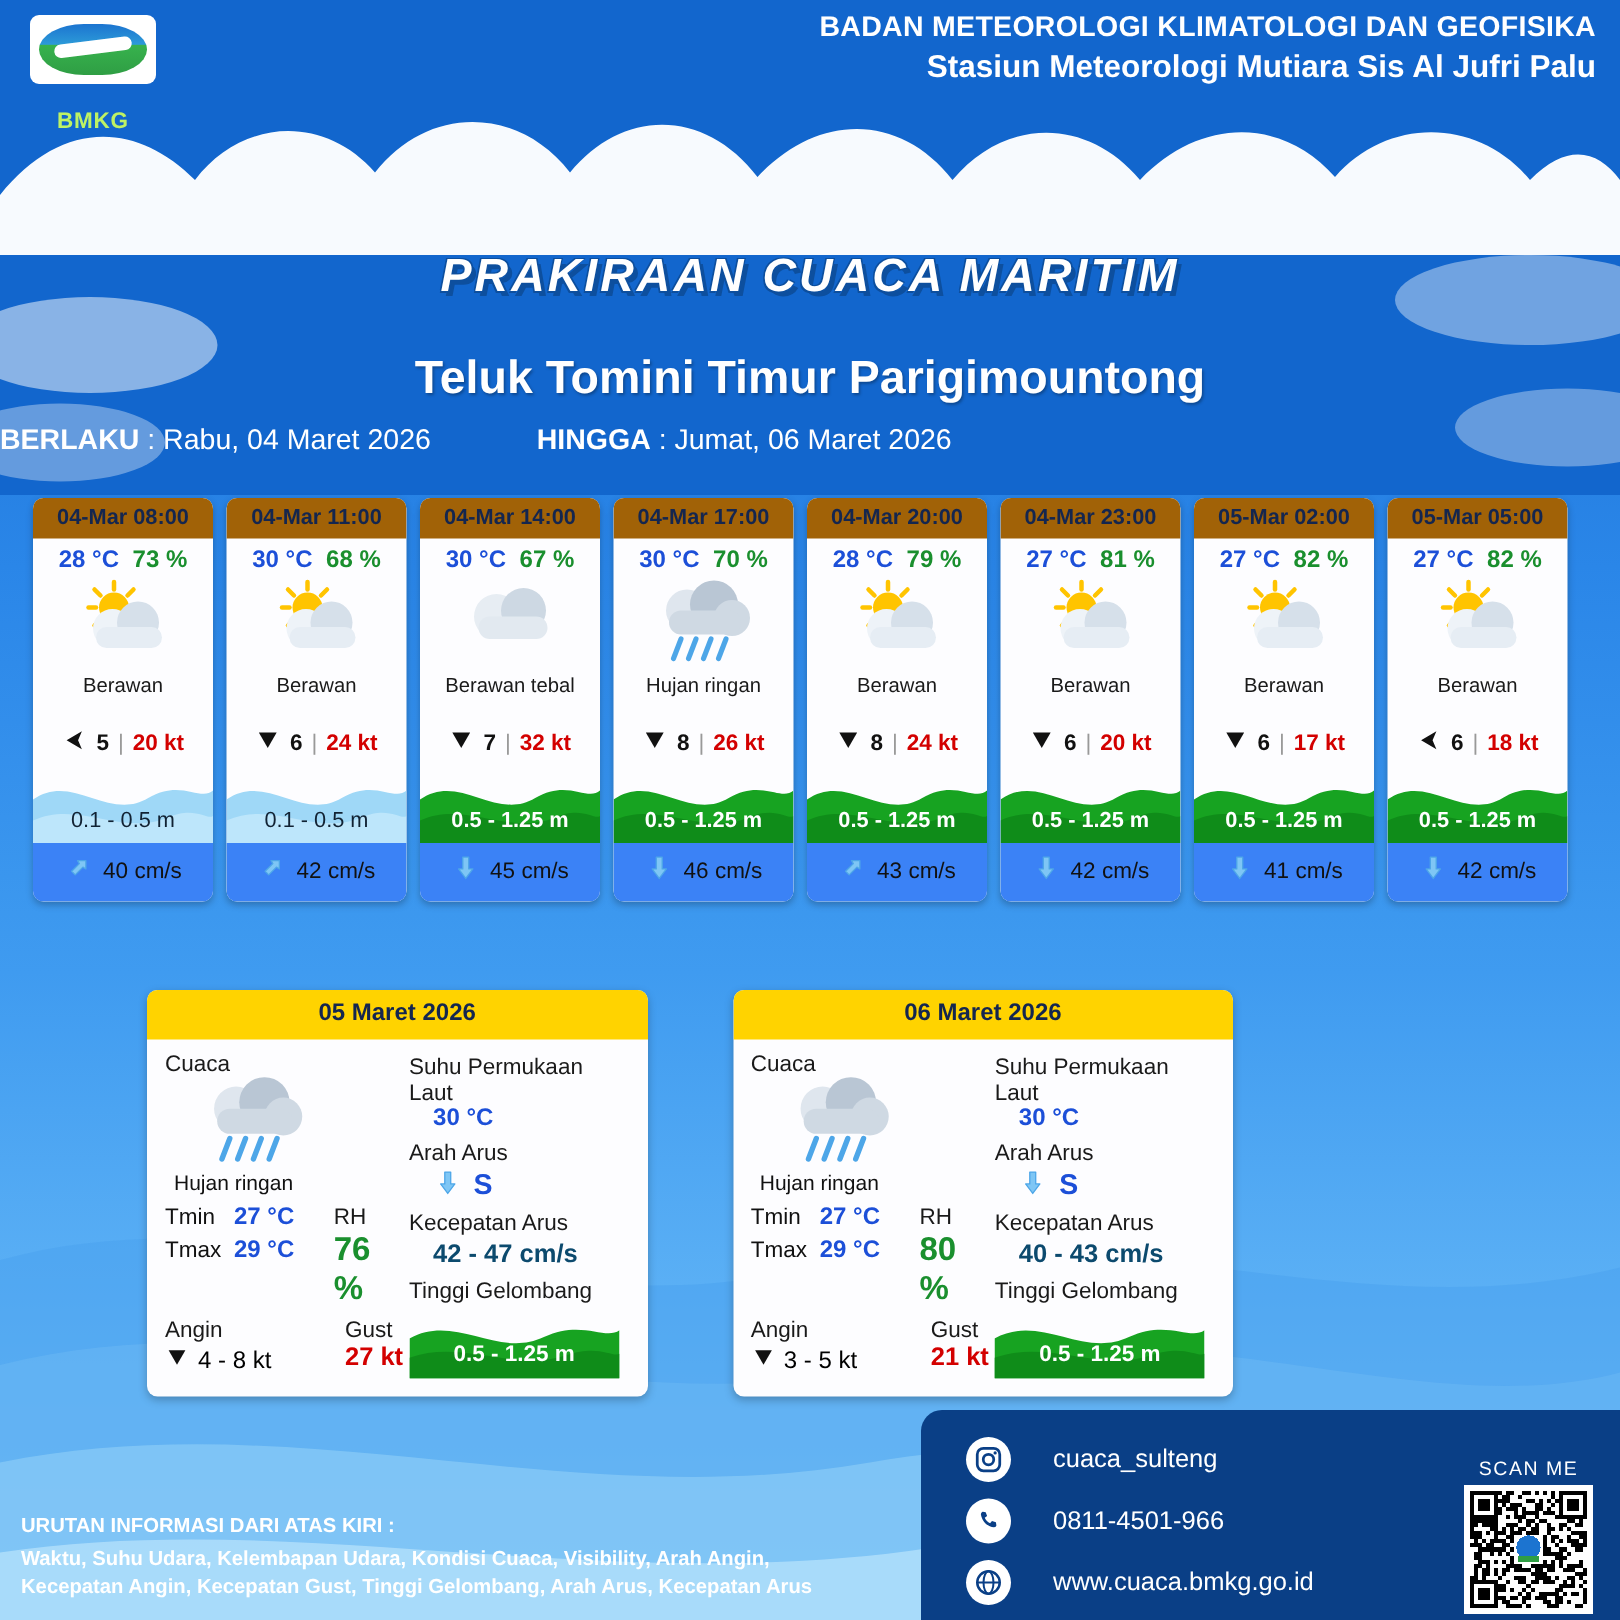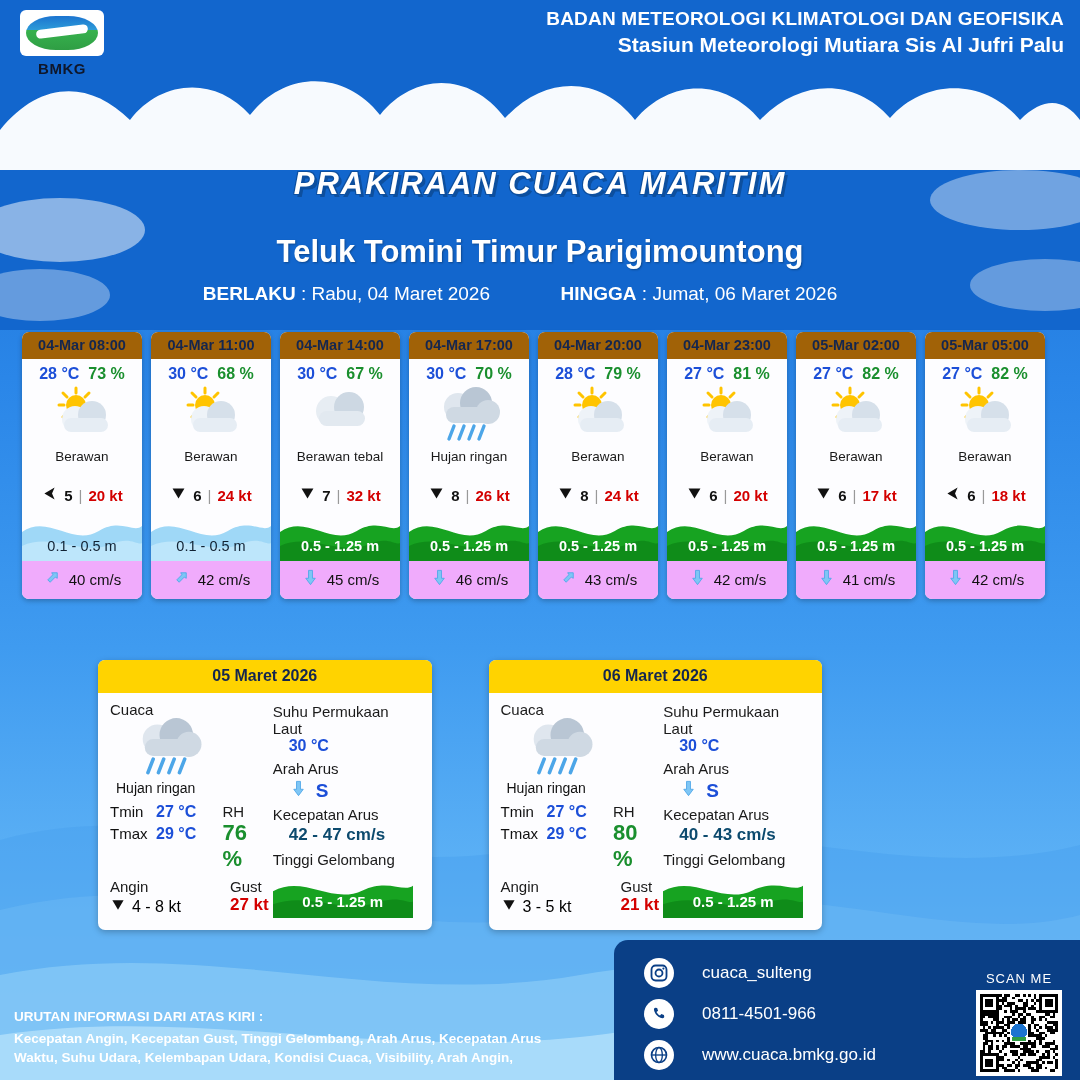--- a/index.html
+++ b/index.html
@@ -20,50 +20,50 @@
   
   .hdr { position:absolute; top:8px; right:16px; text-align:right; color:#fff; }
   .hdr .l1 { font-size:19px; font-weight:bold; letter-spacing:.2px; }
   .hdr .l2 { font-size:21px; font-weight:bold; margin-top:3px; }
 
   .logo { position:absolute; left:14px; top:10px; width:96px; height:74px; text-align:center; }
   .logo .mark { width:84px; height:46px; margin:0 auto; background:#fff; border-radius:6px; position:relative; overflow:hidden; }
   .logo .mark .arc { position:absolute; left:6px; top:6px; width:72px; height:34px; border-radius:50%/60%;
       background:linear-gradient(180deg,#1c74d0 0%,#2c9ad8 40%,#37b24d 41%,#2f9e44 100%); }
   .logo .mark .white { position:absolute; left:16px; top:17px; width:52px; height:9px; background:#fff; border-radius:6px; transform:rotate(-7deg); }
-  .logo .txt { font-size:15px; font-weight:bold; color:#0f172a; margin-top:4px; letter-spacing:.5px; }
+  .logo .txt { font-size:15px; font-weight:bold; color:#bef264; margin-top:16px; letter-spacing:.5px; }
 
   
   .title { position:absolute; top:166px; width:1080px; text-align:center; font-size:31px; font-weight:bold;
      letter-spacing:2px; color:#fff; font-style:italic;
      text-shadow: 3px 3px 0 #0d4f9e, -1px -1px 0 #0d4f9e, 1px -1px 0 #0d4f9e, -1px 1px 0 #0d4f9e; }
   .subtitle { position:absolute; top:234px; width:1080px; text-align:center; font-size:31px; font-weight:bold; color:#fff;
      text-shadow:1px 1px 2px rgba(0,0,0,.3); }
-  .validity { position:absolute; top:283px; width:1004px; text-align:center; color:#fff; font-size:19px;padding-left:36px; }
+  .validity { position:absolute; top:283px; width:1004px; color:#fff; font-size:19px; }
   .validity .b { font-weight:bold; }
   .validity .sp { display:inline-block; width:60px; }
 
   
   .cards { position:absolute; top:332px; left:22px; width:1038px; display:flex; gap:9px; }
   .card { width:120px; background:#fdfdff; border-radius:7px; overflow:hidden; box-shadow:0 2px 5px rgba(0,0,0,.25); position:relative; }
   .card .hd { background:#a16207; color:#14264f; font-weight:bold; font-size:14.5px; text-align:center; padding:5px 0 6px; }
   .card .tr { display:flex; justify-content:center; gap:9px; padding:6px 0 2px; font-size:16px; font-weight:bold; }
   .card .tmp { color:#1c4fd8; }
   .card .hum { color:#1a8f2e; }
   .card .ico { height:62px; display:flex; align-items:center; justify-content:center; }
   .card .cond { text-align:center; font-size:13.5px; color:#1a1a1a; min-height:34px; padding-top:2px; }
   .card .windrow { display:flex; align-items:center; justify-content:center; gap:6px; font-size:15px; padding:4px 0 6px; }
   .card .windrow .spd { font-weight:bold; color:#111; }
   .card .windrow .bar { color:#999; }
   .card .windrow .kt { color:#d30000; font-weight:bold; }
   .wavewrap { position:relative; height:50px; }
   .wavewrap svg { position:absolute; left:0; bottom:0; }
   .wavewrap .wv { position:absolute; left:0; bottom:7px; width:100%; text-align:center; font-size:14.5px; color:#123; }
   .wavewrap.green .wv { color:#fff; font-weight:bold; }
-  .card .curr { display:flex; align-items:center; justify-content:center; gap:7px; padding:7px 0 9px; font-size:15px; color:#111; background:#f0abfc; }
+  .card .curr { display:flex; align-items:center; justify-content:center; gap:7px; padding:7px 0 9px; font-size:15px; color:#111; background:#3b82f6; }
 
   
   .daily { position:absolute; top:660px; left:98px; width:724px; display:flex; gap:57px; }
   .dpanel { width:405px; background:#fdfdff; border-radius:7px; box-shadow:0 2px 6px rgba(0,0,0,.25); overflow:hidden; }
   .dpanel .dhd { background:#ffd300; color:#14264f; font-weight:bold; font-size:16px; text-align:center; padding:7px 0 8px; }
   .dbody { display:flex; padding:8px 12px 12px; gap:4px; }
   .dleft { width:200px; }
   .dright { width:185px; padding-top:2px; }
   .lbl { font-size:15px; color:#1a1a1a; }
   .dleft .bigico { height:62px; display:flex; align-items:center; justify-content:flex-start; padding-left:18px; }
@@ -1010,15 +1010,15 @@
             <rect x="2" y="24" width="3" height="3" fill="#000"></rect>
         <rect x="11" y="11" width="7" height="7" fill="#fff"></rect>
           <circle cx="14.5" cy="14" r="3" fill="#1c74d0"></circle>
           <rect x="12" y="16" width="5" height="1.6" fill="#2f9e44"></rect>
       </svg>
   </div>
 </div>
 
 <div class="legend">
   <div class="t">URUTAN INFORMASI DARI ATAS KIRI :</div>
+  <div>Waktu, Suhu Udara, Kelembapan Udara, Kondisi Cuaca, Visibility, Arah Angin,</div>
   <div>Kecepatan Angin, Kecepatan Gust, Tinggi Gelombang, Arah Arus, Kecepatan Arus</div>
-  <div>Waktu, Suhu Udara, Kelembapan Udara, Kondisi Cuaca, Visibility, Arah Angin,</div>
 </div>
 
 </body></html>

